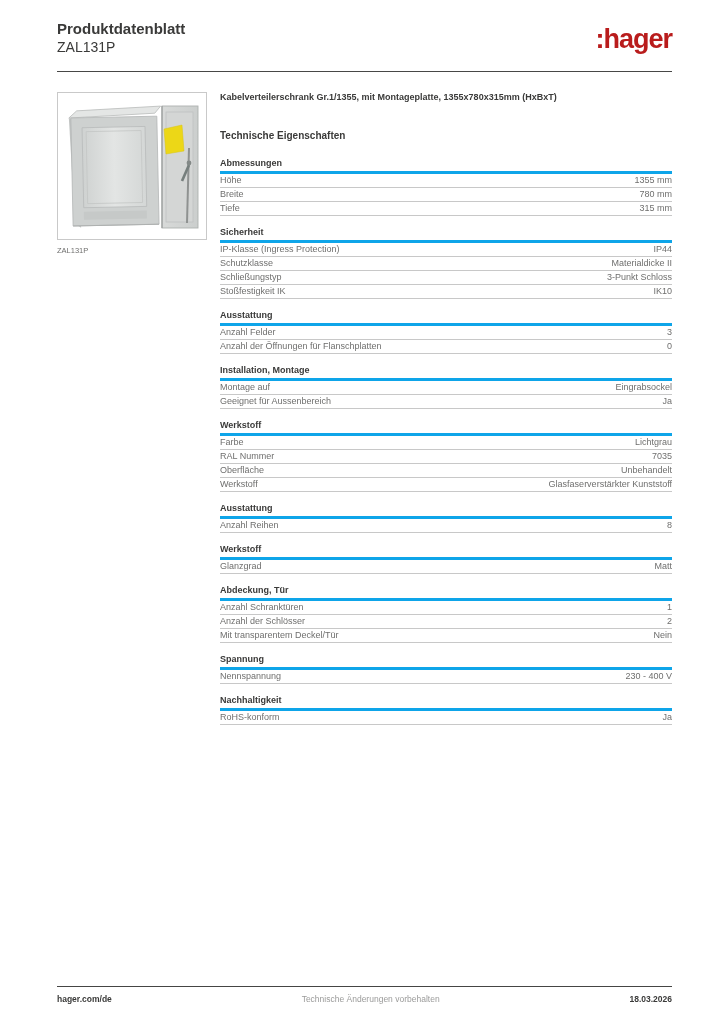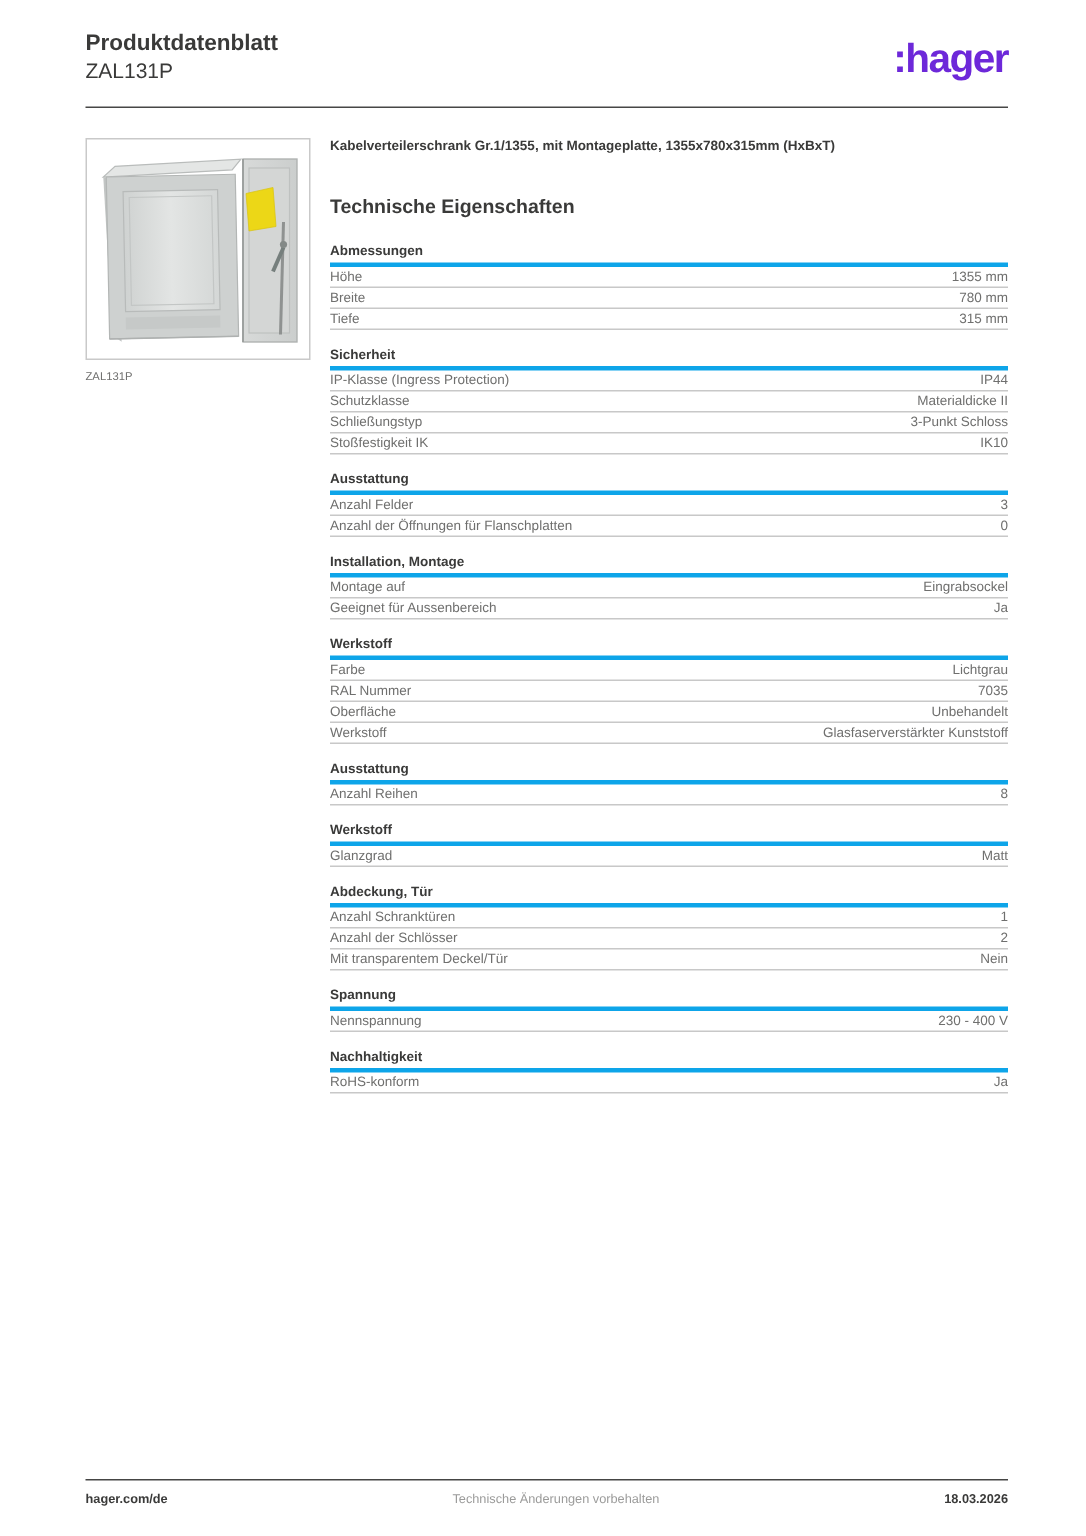--- a/index.html
+++ b/index.html
@@ -16,36 +16,36 @@
   .header {
     position:absolute; top:20px; left:57px; right:52px;
     height:52px;
     display:flex; justify-content:space-between; align-items:flex-start;
     border-bottom:1px solid #474746;
   }
   .doc-type { font-size:15px; font-weight:bold; line-height:1.25; }
   .doc-code { font-size:14px; line-height:1.25; color:#3a3a39; }
   .logo {
     font-size:27px; font-weight:bold; letter-spacing:-1px;
-    color:#6d28d9; line-height:1; margin-top:6px;margin-left:48px;
+    color:#b91c1c; line-height:1; margin-top:6px;margin-left:48px;
   }
   
   .main {
     position:absolute; top:92px; left:57px; right:52px;
     display:flex; gap:13px;
   }
   .left-col { width:150px; flex:0 0 150px; }
   .image-frame {
     width:150px; height:148px; border:1px solid #c9c9c9; background:#fff;
     overflow:hidden;
   }
   .image-caption { font-size:7.5px; color:#6f6f6e; margin-top:6px; }
   .right-col { flex:1 1 auto; min-width:0; }
   .product-title { font-size:9px; font-weight:bold; line-height:1.2; }
-  .tech-subtitle { font-size:13px; font-weight:bold; margin-top:27px; }
+  .tech-subtitle { font-size:10px; font-weight:bold; margin-top:27px; }
   .sections { margin-top:17px; }
   
   .section { margin-bottom:11px; }
   .section-title {
     font-size:9px; font-weight:bold; line-height:10px;
     padding-bottom:3px; border-bottom:3px solid #0ea5e9;
   }
   .spec-row {
     height:14px;
     display:flex; justify-content:space-between; align-items:center;

